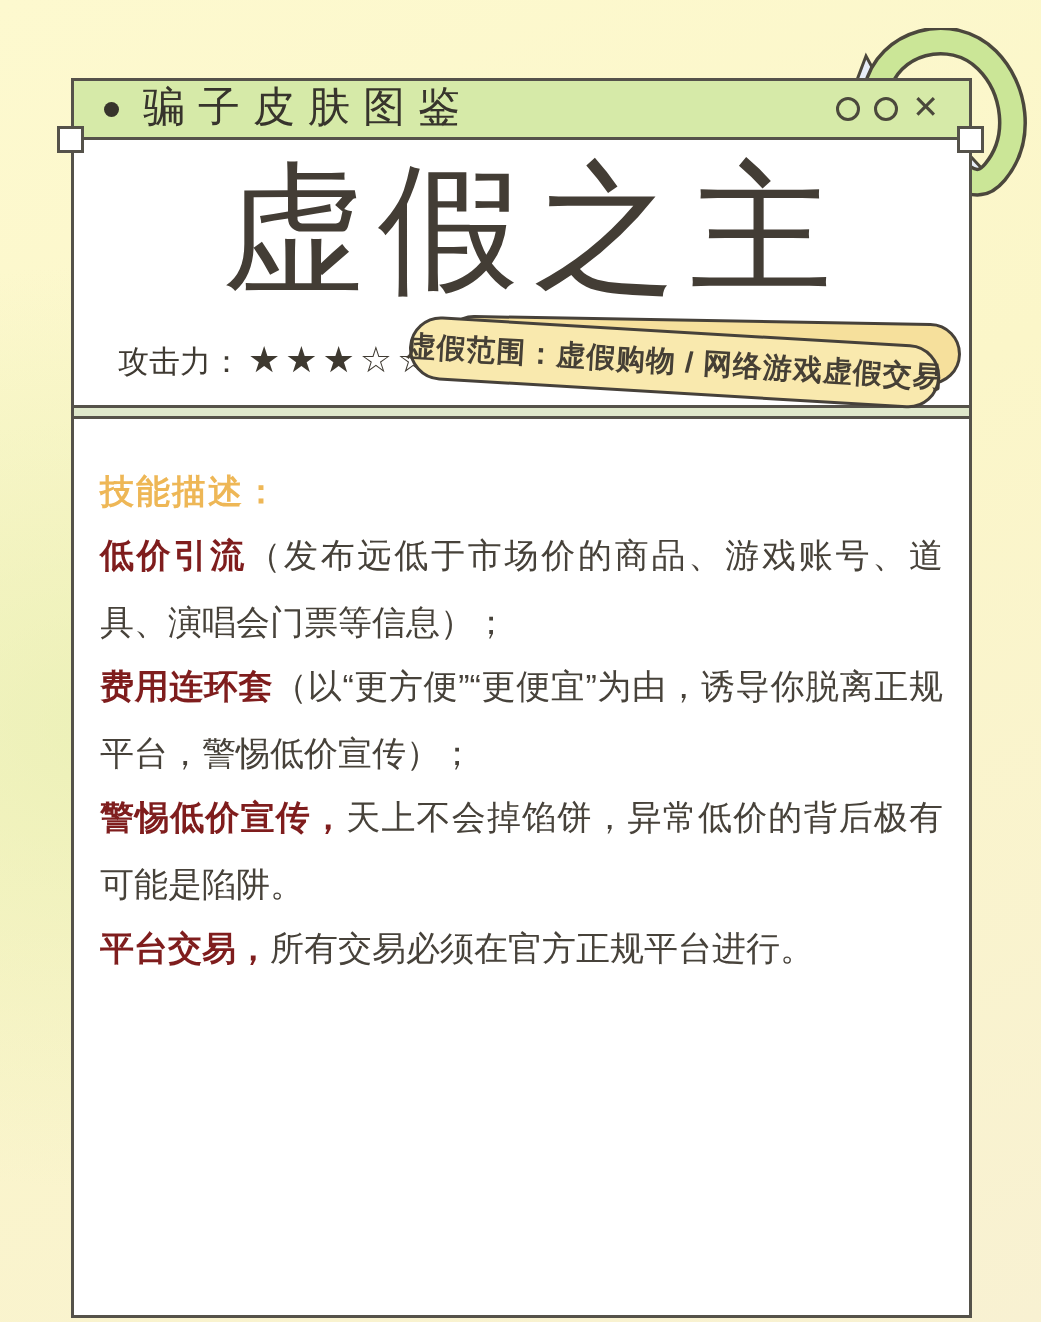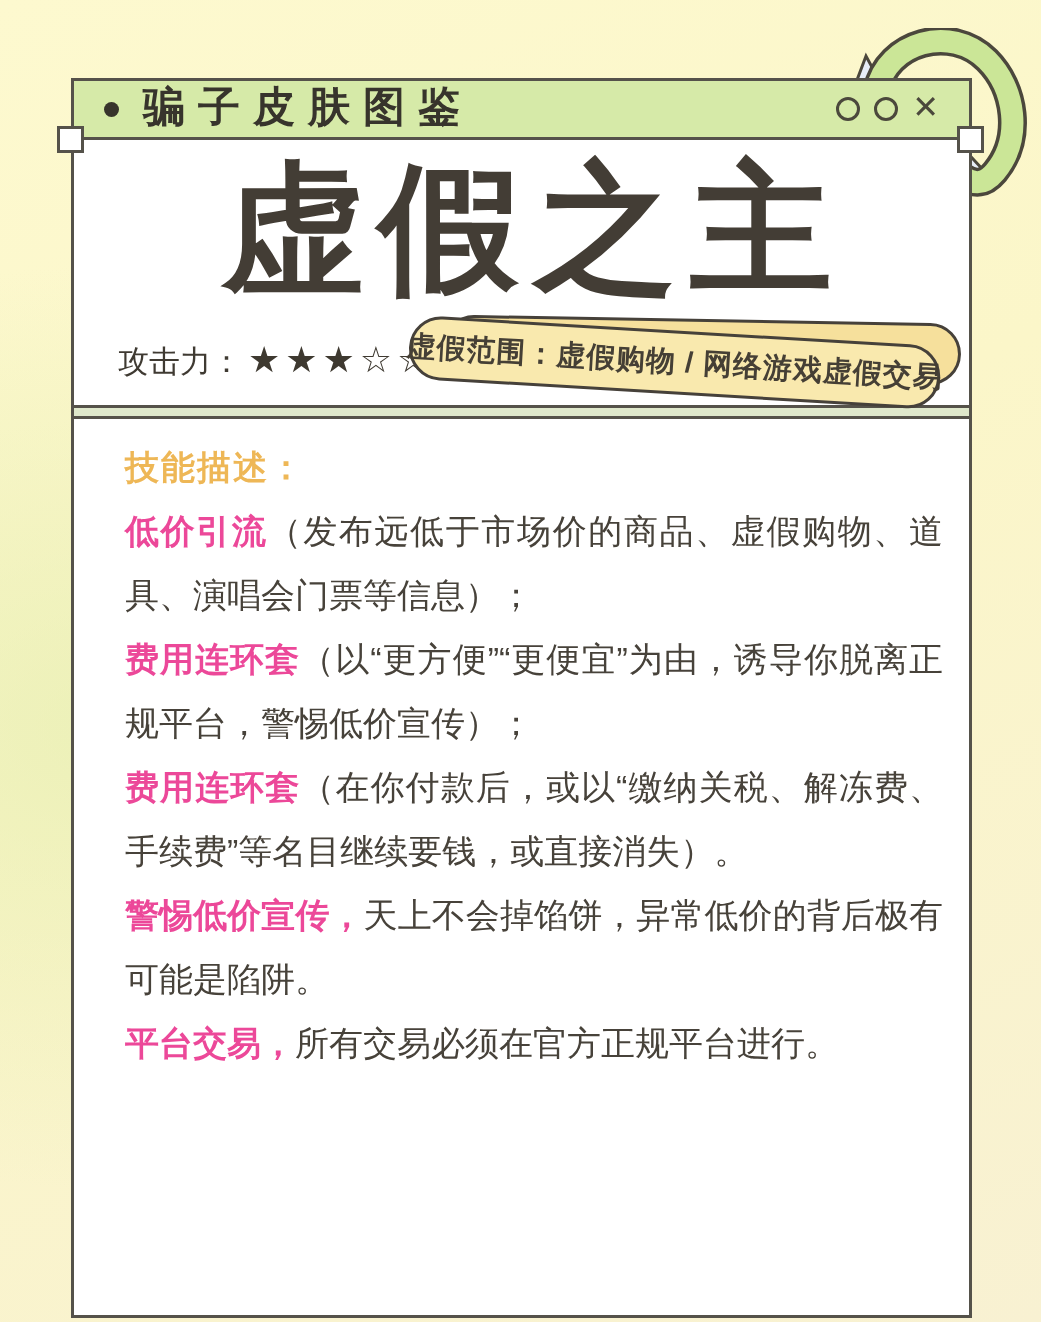--- a/index.html
+++ b/index.html
@@ -22,33 +22,33 @@
     background:#ffffff; border:3px solid #55524a; z-index:1;
     display:flex; flex-direction:column;
   }
   .titlebar {
     height:59px; flex:0 0 59px; background:#d6eaa8;
     border-bottom:3px solid #55524a;
     display:flex; align-items:center; padding:0 30px;
   }
   .bullet { width:15px; height:15px; border-radius:50%; background:#37342c; margin-right:24px; flex:0 0 auto; }
   .titlebar-title {
-    font-size:42px; font-weight:700; color:#37342c; letter-spacing:13px;
+    font-size:42px; font-weight:400; color:#37342c; letter-spacing:13px;
     white-space:nowrap; transform:translateY(-2px);
   }
   .controls { margin-left:auto; display:flex; align-items:center; gap:14px; }
   .ctl-circle { width:24px; height:24px; border:3px solid #4b483c; border-radius:50%; }
   .ctl-close { font-size:32px; font-weight:bold; color:#4b483c; line-height:24px; transform:translateY(-2px); }
 
   
   .hero { position:relative; height:265px; flex:0 0 265px; background:#fff; }
   .hero-title {
     text-align:center; margin-top:6px;
     font-family:"Liberation Serif","DejaVu Serif",serif;
-    font-size:142px; line-height:168px; font-weight:700;
+    font-size:142px; line-height:168px; font-weight:400;
     color:#433d35; letter-spacing:14px; text-indent:14px;
     white-space:nowrap;
     padding-left:11px;
   }
   .hero-meta {
     position:absolute; left:44px; bottom:22px;
     display:flex; align-items:flex-end;
   }
   .attack-label { font-size:31px; color:#3f3a32; font-weight:500; }
   .stars { font-size:36px; color:#3e3930; letter-spacing:5px; margin-left:6px; transform:translateY(-2px); }
@@ -70,28 +70,27 @@
 
   
   .divider {
     flex:0 0 14px; height:14px; background:#dfe8cb;
     border-top:3px solid #55524a; border-bottom:3px solid #55524a;
   }
 
   
   .content {
     flex:1 1 auto; background:#fff;
-    padding:16px 26px 20px 26px;
+    padding:40px 26px 20px 26px;
     font-size:34px; line-height:64px; color:#47423a;
     text-align:justify;
-    margin-left:25px;
   }
   .content p { margin:0; }
   .sec-heading { color:#eeb756; font-weight:900; letter-spacing:2px; }
-  .item b { color:#ec4899; font-weight:900; }
+  .item b { color:#7f1d1d; font-weight:900;font-family:Liberation Mono, monospace; }
 
   
   .pin {
     position:absolute; width:27px; height:27px; background:#ffffff;
     border:3px solid #55524a; z-index:3;
   }
   .pin-left  { left:57px;  top:126px; }
   .pin-right { left:957px; top:126px; }
 </style>
 </head>
@@ -127,23 +126,22 @@
     <div class="badge-wrap">
       <div class="badge-back"></div>
       <div class="badge-front">虚假范围：虚假购物 / 网络游戏虚假交易</div>
     </div>
   </div>
 
   <div class="divider"></div>
 
   <div class="content">
     <p class="sec-heading">技能描述：</p>
-    <p class="item"><b>低价引流</b><span>（发布远低于市场价的商品、虚假购物、道具、演唱会门票等信息）；</span></p>
+    <p class="item"><b>低价引流</b><span>（发布远低于市场价的商品、游戏账号、道具、演唱会门票等信息）；</span></p>
     <p class="item"><b>费用连环套</b><span>（以“更方便”“更便宜”为由，诱导你脱离正规平台，警惕低价宣传）；</span></p>
-    <p class="item"><b>费用连环套</b><span>（在你付款后，或以“缴纳关税、解冻费、手续费”等名目继续要钱，或直接消失）。</span></p>
     <p class="item"><b>警惕低价宣传，</b><span>天上不会掉馅饼，异常低价的背后极有可能是陷阱。</span></p>
     <p class="item"><b>平台交易，</b><span>所有交易必须在官方正规平台进行。</span></p>
   </div>
 
 </div>
 
 <div class="pin pin-left"></div>
 <div class="pin pin-right"></div>
 
 </body></html>

